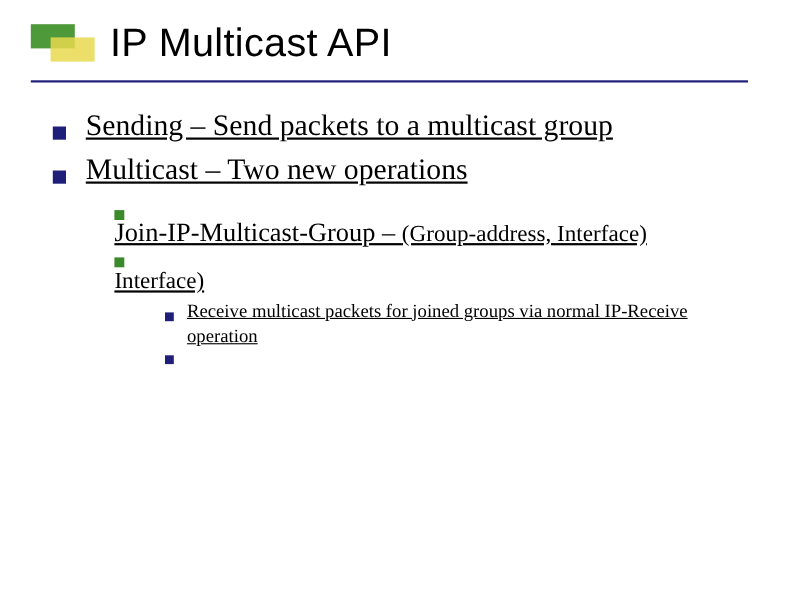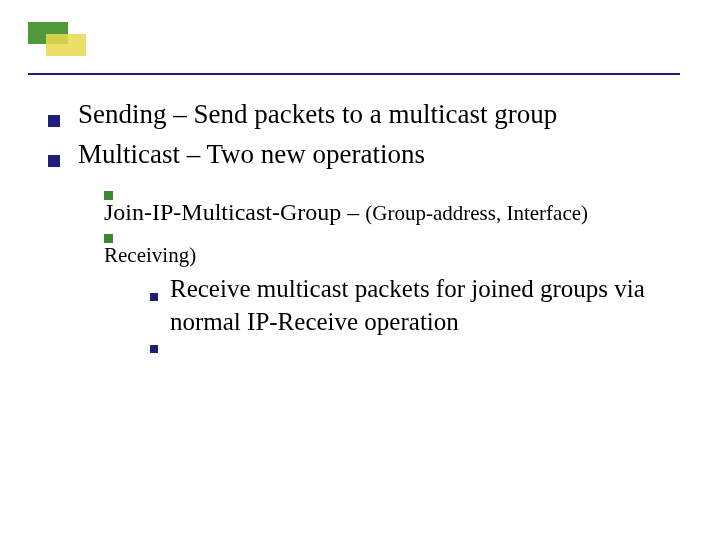--- a/index.html
+++ b/index.html
@@ -61,20 +61,21 @@
     height: 2px;
     background: #1f1f7a;
   }
   .body {
     position: absolute;
     left: 48px;
     top: 96px;
     right: 30px;
     font-size: 27px;
     line-height: 1.35;
+    text-decoration: underline;
   }
   .lvl1 {
     display: flex;
     align-items: baseline;
     margin-bottom: 4px;
   }
   .lvl2 {
     display: flex;
     align-items: baseline;
     margin-left: 56px;
@@ -85,21 +86,21 @@
   .lvl2-tail {
     margin-left: 56px;
     font-size: 21px;
     margin-bottom: 2px;
   }
   .lvl3 {
     display: flex;
     align-items: baseline;
     margin-left: 102px;
     margin-bottom: 2px;
-    font-size: 25px;
+    font-size: 17px;
   }
   .bullet-lg {
     flex: 0 0 auto;
     width: 12px;
     height: 12px;
     background: #1f1f7a;
     margin-right: 18px;
     position: relative;
     top: 4px;
   }
@@ -128,20 +129,23 @@
 </head>
 <body>
 
 <div class="slide">
 
   <div class="corner-mark">
     <div class="corner-green"></div>
     <div class="corner-yellow"></div>
   </div>
 
+  <div class="title-row">
+    <div class="title">IP Multicast API</div>
+  </div>
   <div class="title-underline"></div>
 
   <div class="body">
 
     <div class="lvl1">
       <span class="bullet-lg"></span>
       <span>Sending – Send packets to a multicast group</span>
     </div>
 
     <div class="lvl1" style="margin-bottom:14px;">
@@ -153,21 +157,21 @@
       <span class="bullet-md"></span>
       <span>
         <span>Join-IP-Multicast-Group – </span><span class="fs-small">(Group-address, Interface)</span>
       </span>
     </div>
 
     <div class="lvl2">
       <span class="bullet-md"></span>
     </div>
 
-    <div class="lvl2-tail">Receiving)</div>
+    <div class="lvl2-tail">Interface)</div>
 
     <div class="lvl3">
       <span class="bullet-sm"></span>
       <span>Receive multicast packets for joined groups via normal IP-Receive operation</span>
     </div>
 
     <div class="lvl3">
       <span class="bullet-sm"></span>
     </div>
 

